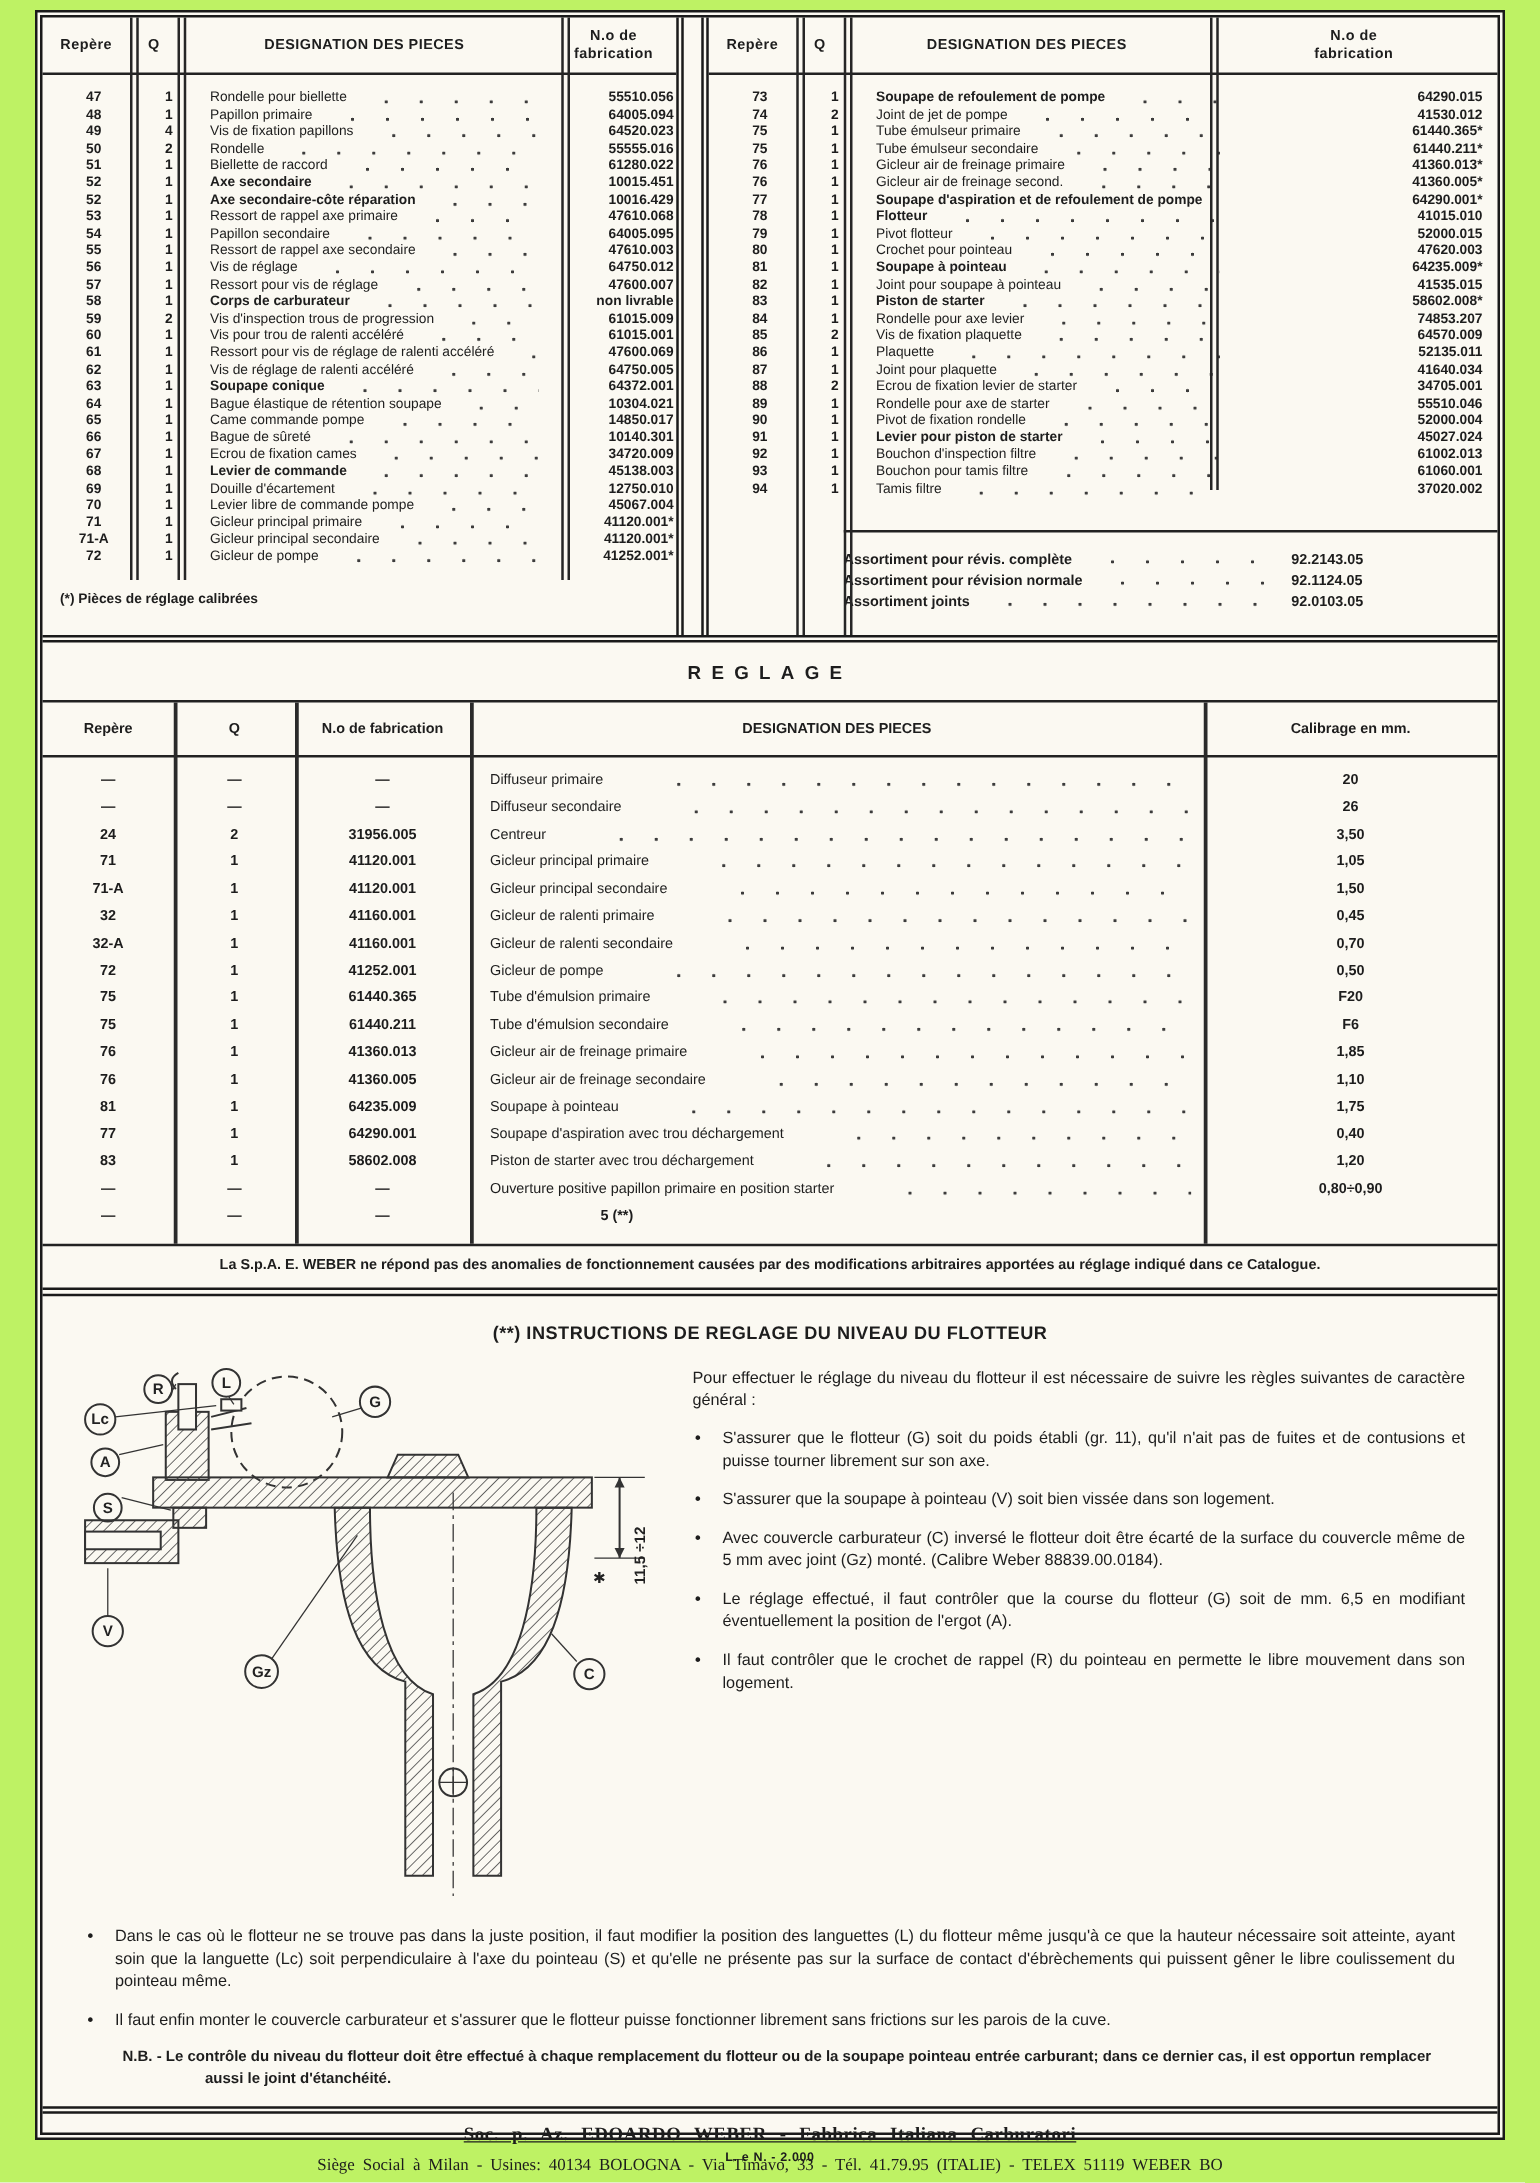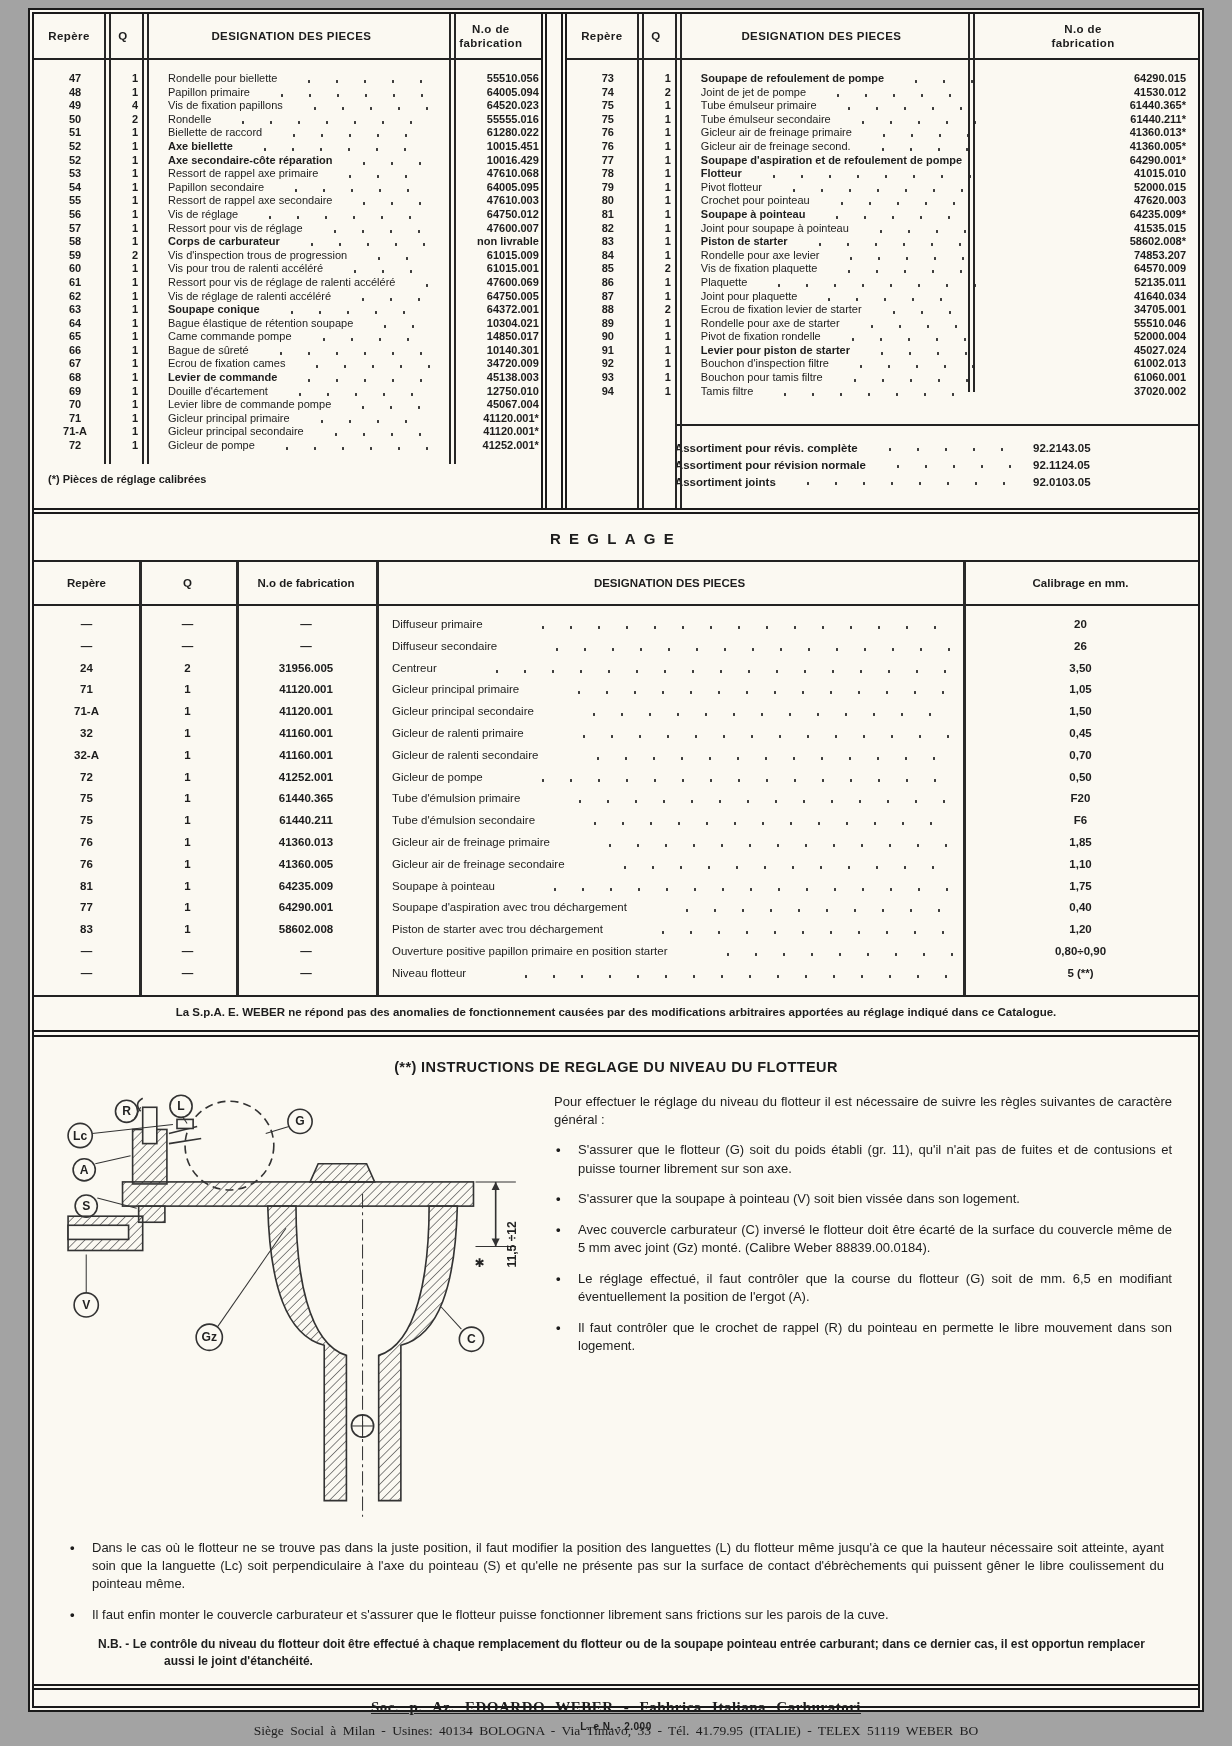--- a/index.html
+++ b/index.html
@@ -1,19 +1,19 @@
 <!DOCTYPE html>
 <html><head>
 <meta charset="utf-8">
 <style>
   * { box-sizing: border-box; margin: 0; padding: 0; }
   html,body { width:1232px; height:1746px; overflow:hidden;
     background:#e8e6de; font-family:"Liberation Sans","DejaVu Sans",sans-serif;
     color:#1d1d1d; }
-  .page { width:1232px; height:1746px; background:#a3a3a3; padding:8px 28px 0; }
+  .page { width:1232px; height:1746px; background:#bef264; padding:8px 28px 0; }
   .frame { border:6px double #1a1a1a; height:1704px; display:flex; flex-direction:column;
     background:#fbf9f2; position:relative; }
 
   
   .parts { display:flex; gap:14px; border-bottom:6px double #1a1a1a; min-height:500px; }
   .ptable { position:relative; padding-bottom:6px; }
   .ptable.pleft { width:522px; border-right:6px double #1a1a1a; }
   .ptable.pright { flex:1; border-left:6px double #1a1a1a; }
   .vl { position:absolute; top:0; width:7px; border-left:2px solid #262626; border-right:2px solid #262626; }
   .vs { position:absolute; top:0; bottom:0; width:2.5px; background:#2a2a2a; }
@@ -152,21 +152,21 @@
               <span class="cd">
                 <span class="dt">Biellette de raccord</span>
                 <span class="leader"></span>
               </span>
               <span class="cn">61280.022</span>
             </div>
             <div class="prow bold">
               <span class="c cr">52</span>
               <span class="c cq">1</span>
               <span class="cd">
-                <span class="dt">Axe biellette</span>
+                <span class="dt">Axe secondaire</span>
                 <span class="leader"></span>
               </span>
               <span class="cn">10015.451</span>
             </div>
             <div class="prow bold">
               <span class="c cr">52</span>
               <span class="c cq">1</span>
               <span class="cd">
                 <span class="dt">Axe secondaire-côte réparation</span>
                 <span class="leader"></span>
@@ -789,24 +789,20 @@
             <span class="rd">
               <span class="dt">Ouverture positive papillon primaire en position starter</span>
               <span class="leader"></span>
             </span>
             <span class="rc">0,80÷0,90</span>
           </div>
           <div class="rrow">
             <span class="rr">—</span>
             <span class="rq">—</span>
             <span class="rn">—</span>
-            <span class="rd">
-              <span class="dt">Niveau flotteur</span>
-              <span class="leader"></span>
-            </span>
             <span class="rc">5 (**)</span>
           </div>
         </div>
     </section>
 
     <div class="note">La S.p.A. E. WEBER ne répond pas des anomalies de fonctionnement causées par des modifications arbitraires apportées au réglage indiqué dans ce Catalogue.</div>
 
     <section class="instr">
       <h3 class="ititle">(**) INSTRUCTIONS DE REGLAGE DU NIVEAU DU FLOTTEUR</h3>
       <div class="cols">

